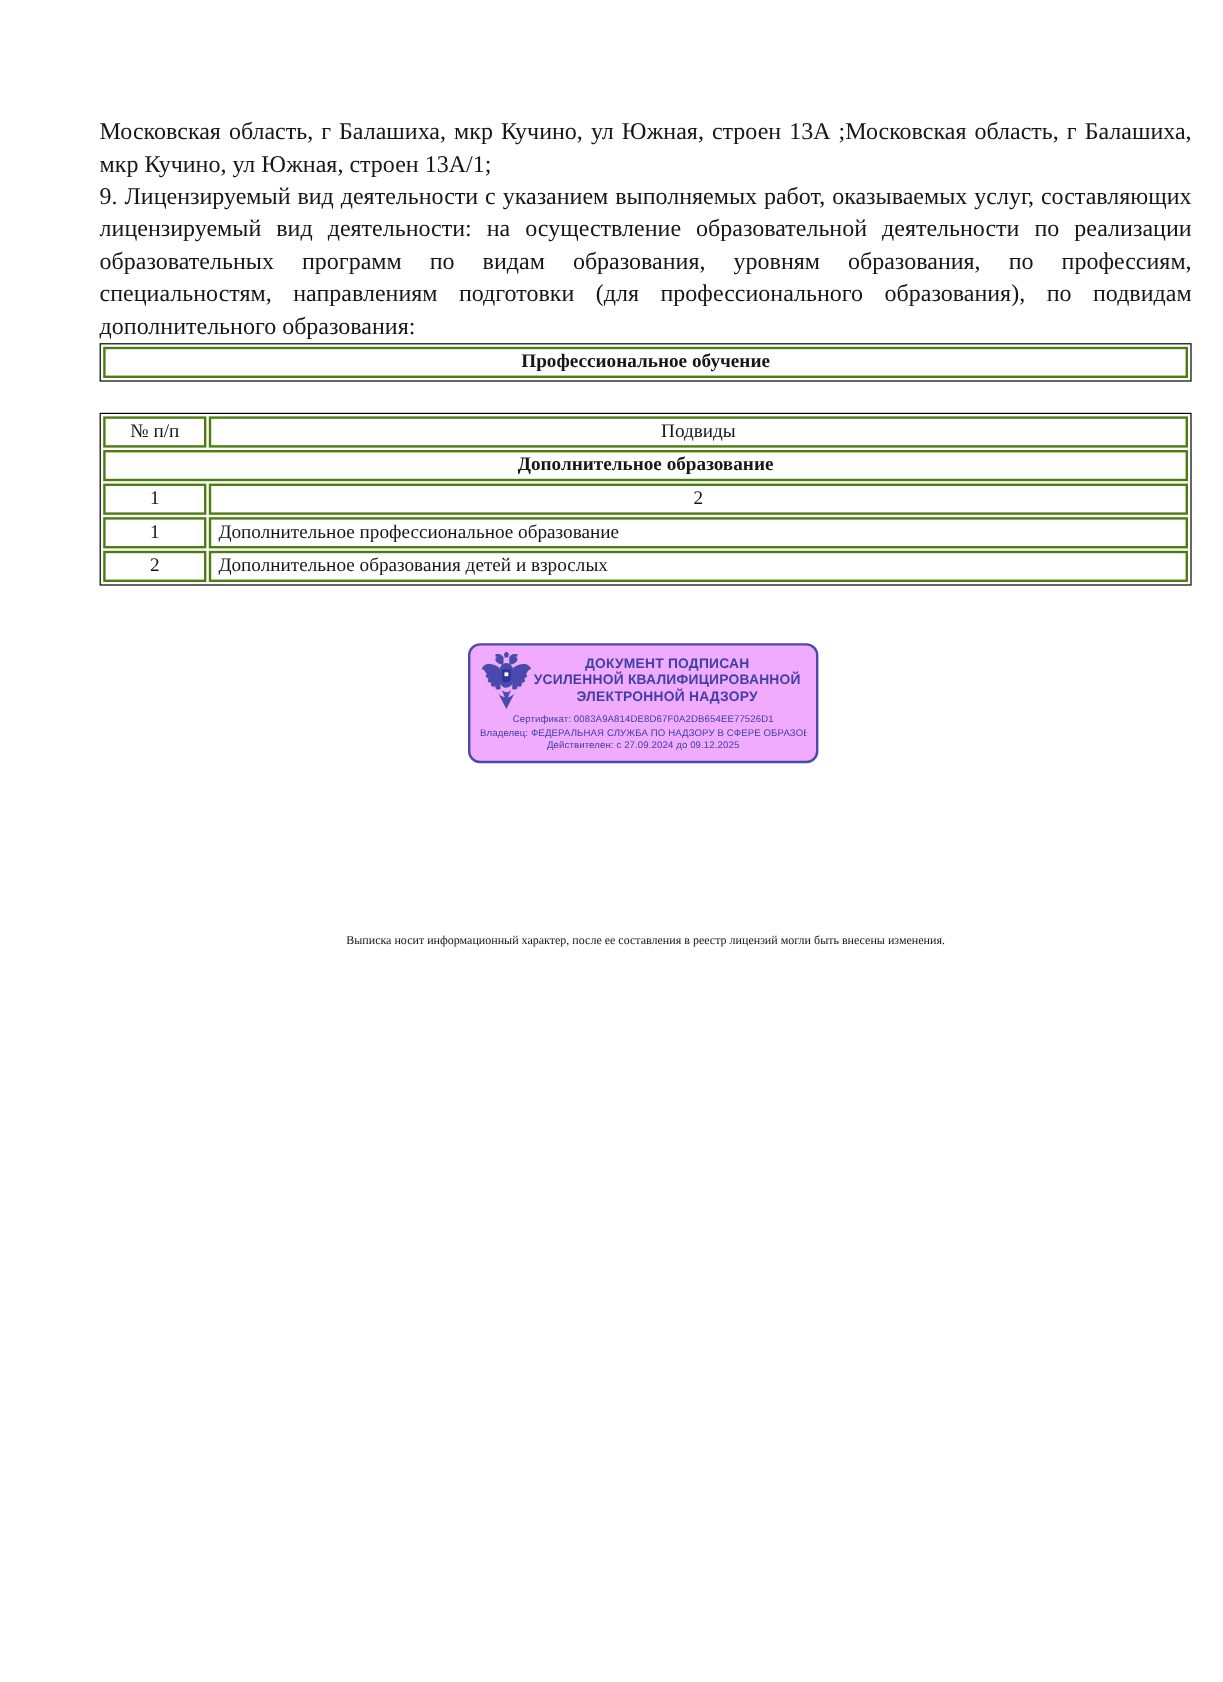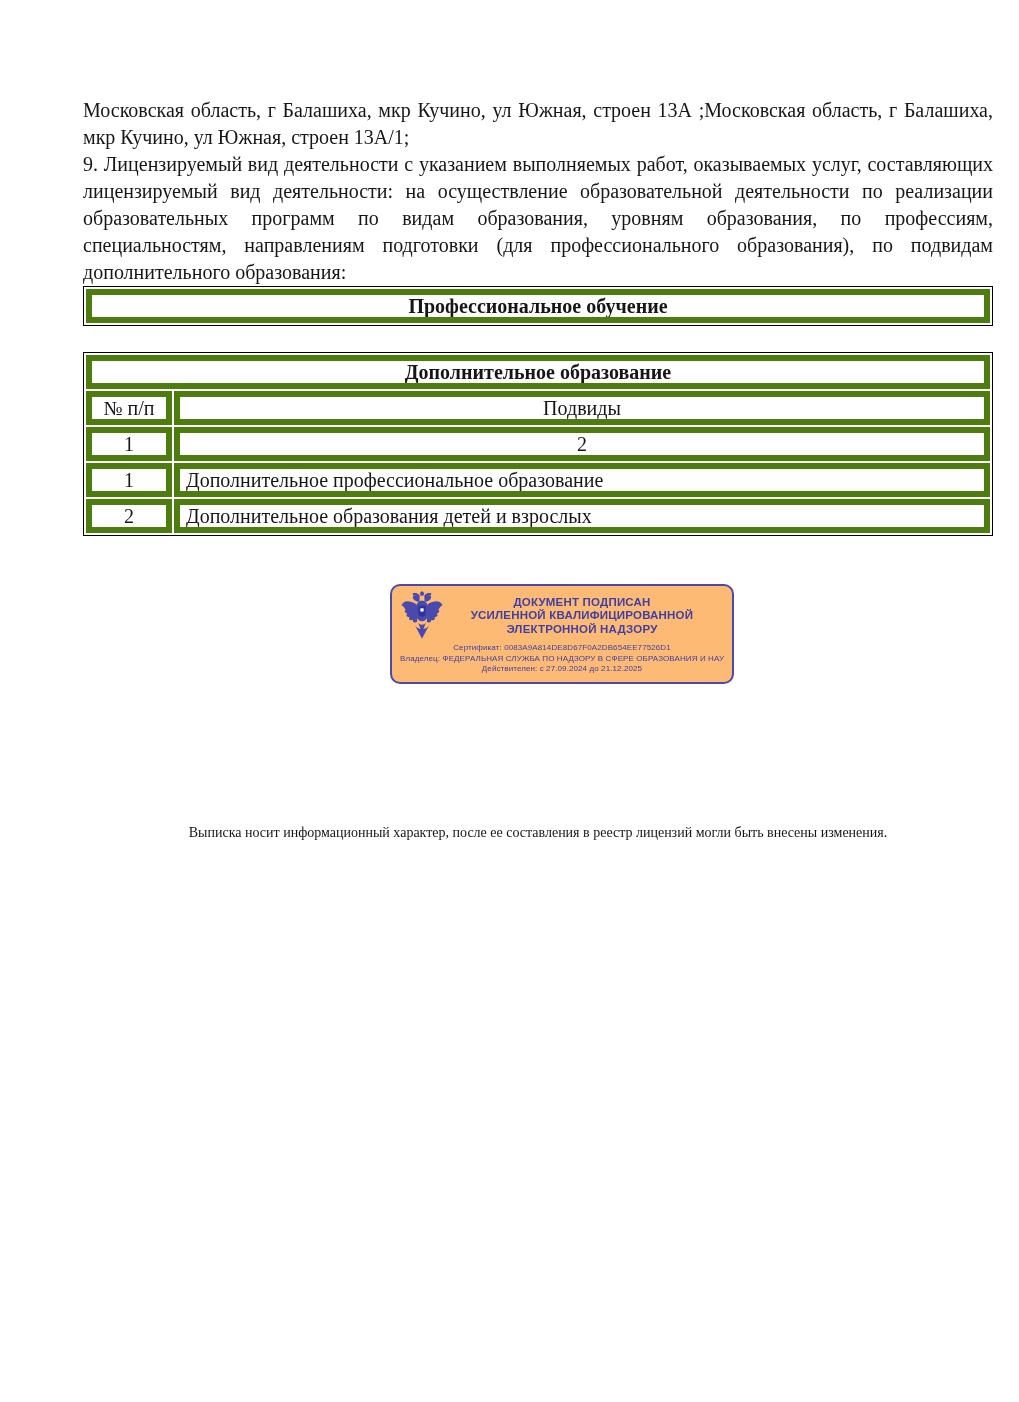--- a/index.html
+++ b/index.html
@@ -12,48 +12,48 @@
   p.para { margin:0; text-align:justify; font-size:20px; line-height:27px; }
   .gap-after-address { margin-bottom:27px; }
   .gap-after-item9 { margin-bottom:7px; }
 
   table.tbl {
     width:100%; border:1px solid #000;
     border-collapse:separate; border-spacing:2px;
     table-layout:fixed;
   }
   table.tbl td {
-    border:6px solid #4d7c0f; font-size:20px; line-height:20px;
+    border:2px solid #4d7c0f; font-size:16px; line-height:20px;
     padding:1px 6px; overflow:hidden; white-space:nowrap;
   }
   td.c { text-align:center; }
   td.b { font-weight:bold; }
   col.num-col { width:86px; }
   .tbl-professional { margin-bottom:26px; }
   .tbl-additional { margin-bottom:0; }
   .item10 { margin-top:52px; }
 
   .stamp {
-    box-sizing:border-box; width:344px; margin:48px 0 0 307px;
+    box-sizing:border-box; width:292px; margin:48px 0 0 307px;
     border:2px solid #4a4aae; border-radius:10px;
     padding:5px 8px 7px 8px;
     color:#3f3fa6; font-family:"Liberation Sans", sans-serif;
-    background:#fdba74;
+    background:#f0abfc;
   }
   .stamp-top { display:flex; align-items:center; }
   .eagle { width:44px; height:50px; flex:0 0 auto; }
   .stamp-title {
     flex:1; text-align:center; font-weight:bold;
     font-size:11.5px; line-height:13.5px; letter-spacing:0.2px;
     padding-right:4px;
   }
   .stamp-lines { margin-top:2px; font-size:8px; line-height:10.5px; letter-spacing:0.1px; }
   .stamp-lines div { white-space:nowrap; overflow:hidden;text-align:center; }
 
-  .note { margin-top:139px; text-align:center; font-size:14px; line-height:20px; }
+  .note { margin-top:139px; text-align:center; font-size:10px; line-height:20px; }
 </style>
 </head>
 <body>
 
 <div class="content">
 
   <p class="para gap-after-address">Московская область, г Балашиха, мкр Кучино, ул Южная, строен 13А ;Московская область, г Балашиха, мкр Кучино, ул Южная, строен 13А/1;</p>
 
   <p class="para gap-after-item9">9. Лицензируемый вид деятельности с указанием выполняемых работ, оказываемых услуг, составляющих лицензируемый вид деятельности: на осуществление образовательной деятельности по реализации образовательных программ по видам образования, уровням образования, по профессиям, специальностям, направлениям подготовки (для профессионального образования), по подвидам дополнительного образования:</p>
 
@@ -65,25 +65,25 @@
     </tbody>
   </table>
 
   <table class="tbl tbl-additional">
     <colgroup>
         <col class="num-col">
         <col>
       </colgroup>
     <tbody>
       <tr>
-        <td class="c b" colspan="2">Дополнительное образование</td>
+        <td class="c">№ п/п</td>
+        <td class="c">Подвиды</td>
       </tr>
       <tr>
-        <td class="c">№ п/п</td>
-        <td class="c">Подвиды</td>
+        <td class="c b" colspan="2">Дополнительное образование</td>
       </tr>
       <tr>
         <td class="c">1</td>
         <td class="c">2</td>
       </tr>
       <tr>
         <td class="c">1</td>
         <td>Дополнительное профессиональное образование</td>
       </tr>
       <tr>
@@ -115,19 +115,19 @@
       </svg>
       <div class="stamp-title">
         <div>ДОКУМЕНТ ПОДПИСАН</div>
         <div>УСИЛЕННОЙ КВАЛИФИЦИРОВАННОЙ</div>
         <div>ЭЛЕКТРОННОЙ НАДЗОРУ</div>
       </div>
     </div>
     <div class="stamp-lines">
       <div>Сертификат: 0083A9A814DE8D67F0A2DB654EE77526D1</div>
       <div>Владелец: ФЕДЕРАЛЬНАЯ СЛУЖБА ПО НАДЗОРУ В СФЕРЕ ОБРАЗОВАНИЯ И НАУКИ</div>
-      <div>Действителен: с 27.09.2024 до 21.12.2025</div>
+      <div>Действителен: с 27.09.2024 до 09.12.2025</div>
     </div>
   </div>
 
   <div class="note">Выписка носит информационный характер, после ее составления в реестр лицензий могли быть внесены изменения.</div>
 
 </div>
 
 </body></html>

